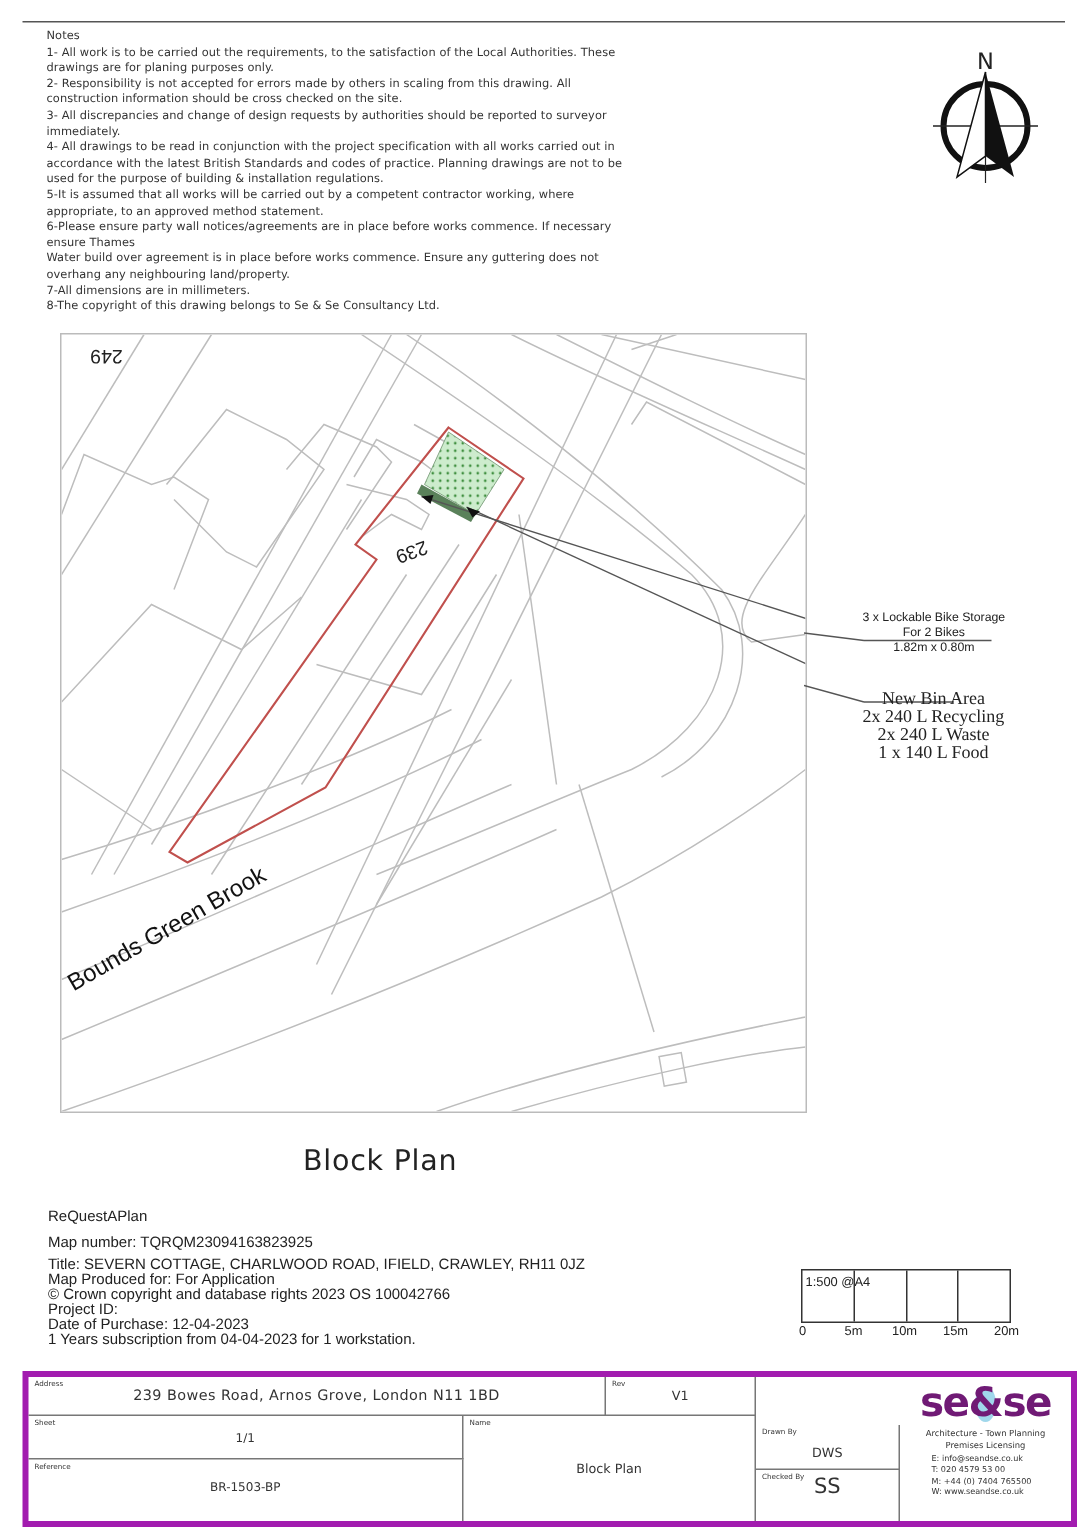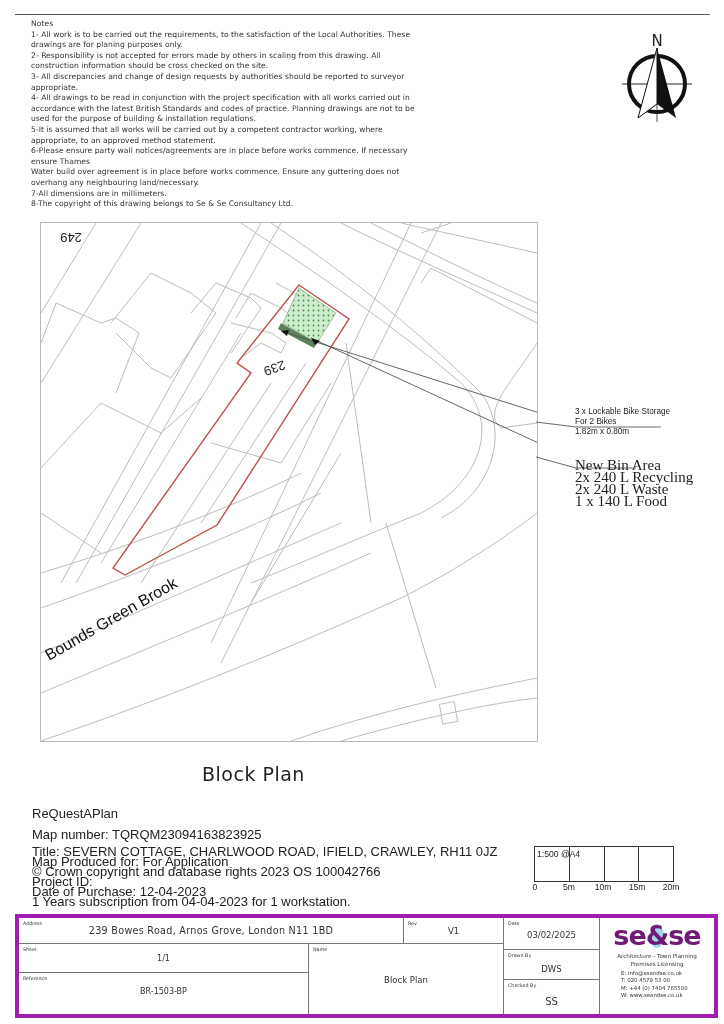--- a/index.html
+++ b/index.html
@@ -3,25 +3,25 @@
 <meta charset="utf-8">
 <style>
   html, body { margin: 0; padding: 0; background: #ffffff; }
   body { width: 724px; height: 1024px; position: relative; overflow: hidden; font-family: "DejaVu Sans", sans-serif; color: #222; }
   .sheet { position: absolute; left: 15px; top: 14px; width: 695px; height: 1000px; border-top: 1px solid #555; }
   .notes { position: absolute; left: 31px; top: 19px; width: 440px; font-family: "DejaVu Sans", sans-serif; font-size: 7.6px; line-height: 10.6px; color: #333; letter-spacing: 0.05px; }
   .notes div { white-space: nowrap; }
   .north { position: absolute; left: 620px; top: 26px; width: 75px; height: 100px; }
   .map { position: absolute; left: 40px; top: 222px; width: 496px; height: 518px; border: 1px solid #bbb; overflow: hidden; background: #fff; }
   .map svg { position: absolute; left: 0; top: 0; }
-  .callout { position: absolute; font-family: "Liberation Serif", serif; color: #222; }
+  .callout { position: absolute; font-family: "Liberation Serif", serif; color: #222; text-align: center; }
   .callout-bike { left: 575px; top: 407px; font-family: "Liberation Sans", sans-serif; font-size: 8.2px; line-height: 10px; }
-  .callout-bin { left: 575px; top: 459px; font-size: 15px; line-height: 12px; }
+  .callout-bin { left: 575px; top: 459px; font-size: 12px; line-height: 12px; }
   .drawing-title { position: absolute; left: 202px; top: 763px; font-family: "DejaVu Sans", sans-serif; font-size: 19px; letter-spacing: 0.5px; color: #222; }
-  .licence { position: absolute; left: 32px; top: 806px; font-family: "Liberation Sans", sans-serif; font-size: 13px; color: #222; }
+  .licence { position: absolute; left: 32px; top: 806px; font-family: "Liberation Sans", sans-serif; font-size: 10px; color: #222; }
   .licence .brand { margin-bottom: 6px; }
   .licence .mapno { margin-bottom: 5px; }
   .licence .line { line-height: 10.1px; }
   .scalebar { position: absolute; left: 533px; top: 832px; width: 160px; height: 60px; }
   .scale-label { position: absolute; left: 4px; top: 17px; font-family: "Liberation Sans", sans-serif; font-size: 8.6px; }
   .scale-boxes { position: absolute; left: 1px; top: 14px; width: 138px; height: 34px; border: 1px solid #333; display: flex; }
   .scale-boxes div { flex: 1; border-right: 1px solid #333; }
   .scale-boxes div:last-child { border-right: none; }
   .scale-tick { position: absolute; top: 50px; font-family: "Liberation Sans", sans-serif; font-size: 8.6px; transform: translateX(-50%); }
   .titleblock { position: absolute; left: 15px; top: 914px; width: 695px; height: 96px; border: 4px solid #a21caf; }
@@ -39,30 +39,30 @@
 
 <div class="sheet"></div>
 
 <div class="notes">
   <div>Notes</div>
   <div>1- All work is to be carried out the requirements, to the satisfaction of the Local Authorities. These</div>
   <div>drawings are for planing purposes only.</div>
   <div>2- Responsibility is not accepted for errors made by others in scaling from this drawing. All</div>
   <div>construction information should be cross checked on the site.</div>
   <div>3- All discrepancies and change of design requests by authorities should be reported to surveyor</div>
-  <div>appropriate.</div>
+  <div>immediately.</div>
   <div>4- All drawings to be read in conjunction with the project specification with all works carried out in</div>
   <div>accordance with the latest British Standards and codes of practice. Planning drawings are not to be</div>
   <div>used for the purpose of building &amp; installation regulations.</div>
   <div>5-It is assumed that all works will be carried out by a competent contractor working, where</div>
   <div>appropriate, to an approved method statement.</div>
   <div>6-Please ensure party wall notices/agreements are in place before works commence. If necessary</div>
   <div>ensure Thames</div>
   <div>Water build over agreement is in place before works commence. Ensure any guttering does not</div>
-  <div>overhang any neighbouring land/necessary.</div>
+  <div>overhang any neighbouring land/property.</div>
   <div>7-All dimensions are in millimeters.</div>
   <div>8-The copyright of this drawing belongs to Se &amp; Se Consultancy Ltd.</div>
 </div>
 
 <div class="north">
   <svg width="75" height="100" viewBox="0 0 75 100">
     <text x="37" y="20" text-anchor="middle" font-family="DejaVu Sans, sans-serif" font-size="15" fill="#222">N</text>
     <circle cx="37" cy="58" r="28" fill="none" stroke="#111" stroke-width="4"></circle>
     <line x1="2" y1="58" x2="72" y2="58" stroke="#222" stroke-width="1"></line>
     <line x1="37" y1="22" x2="37" y2="96" stroke="#222" stroke-width="0.8"></line>
@@ -195,24 +195,20 @@
   <div class="tb-cell" style="left:0;top:0;width:385px;height:26px;">
     <span class="tb-label">Address</span>
     <span class="tb-value" style="top:7px;font-size:9.6px;letter-spacing:0.3px;">239 Bowes Road, Arnos Grove, London N11 1BD</span>
   </div>
 
   <div class="tb-cell" style="left:385px;top:0;width:100px;height:26px;">
     <span class="tb-label">Rev</span>
     <span class="tb-value" style="top:8px;font-size:8.5px;">V1</span>
   </div>
 
-  <div class="tb-cell" style="left:485px;top:0;width:96px;height:32px;">
-    <span class="tb-label">Date</span>
-    <span class="tb-value" style="top:12px;font-size:8.5px;">03/02/2025</span>
-  </div>
 
   <div class="tb-cell" style="left:0;top:26px;width:290px;height:29px;">
     <span class="tb-label">Sheet</span>
     <span class="tb-value" style="top:10px;font-size:8px;">1/1</span>
   </div>
 
   <div class="tb-cell" style="left:290px;top:26px;width:195px;height:70px;border-bottom:none;">
     <span class="tb-label">Name</span>
     <span class="tb-value" style="top:31px;font-size:8.5px;">Block Plan</span>
   </div>
@@ -222,21 +218,21 @@
     <span class="tb-value" style="top:14px;font-size:8.5px;">DWS</span>
   </div>
 
   <div class="tb-cell" style="left:0;top:55px;width:290px;height:41px;border-bottom:none;">
     <span class="tb-label">Reference</span>
     <span class="tb-value" style="top:14px;font-size:8px;">BR-1503-BP</span>
   </div>
 
   <div class="tb-cell" style="left:485px;top:62px;width:96px;height:34px;border-bottom:none;">
     <span class="tb-label">Checked By</span>
-    <span class="tb-value" style="top:16px;font-size:10px;">SS</span>
+    <span class="tb-value" style="top:3px;font-size:14px;">SS</span>
   </div>
 
   <div class="logo-cell">
     <div class="logo-text">
       <span class="logo-dot"></span>
       <span style="position:relative;">se&amp;se</span>
     </div>
     <div class="logo-services">
       <div>Architecture - Town Planning</div>
       <div>Premises Licensing</div>

